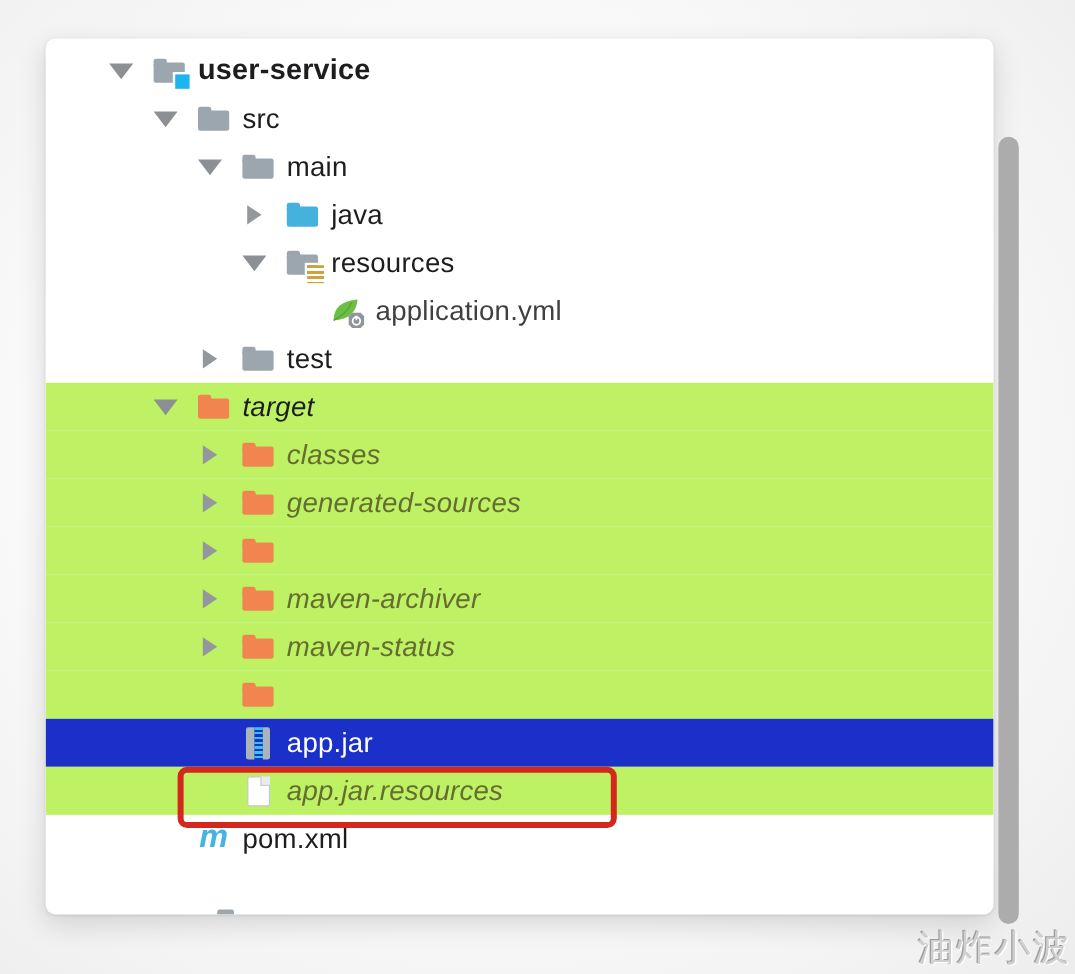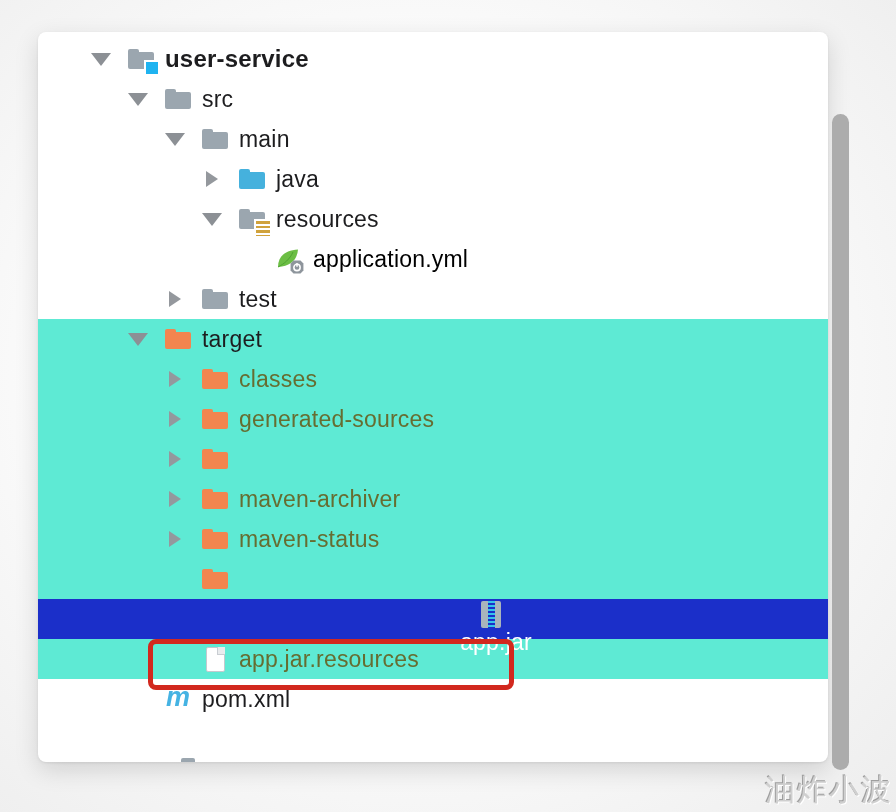--- a/index.html
+++ b/index.html
@@ -13,22 +13,22 @@
 
   
   .panel {
     position:absolute; left:38px; top:32px; width:790px; height:730px;
     background:#ffffff; border-radius:8px;
     box-shadow:0 8px 24px rgba(0,0,0,.14), 0 1px 3px rgba(0,0,0,.08);
     padding-top:7px; overflow:hidden;
   }
 
   .row { height:40px; display:flex; align-items:center; padding-left:calc(52px + var(--lvl)*37px); cursor:default; }
-  .row.yl { background:#5eead4; }
-  .row.sel { background:#1b2fc9;flex-direction:column; }
+  .row.yl { background:#bef264;font-style:italic; }
+  .row.sel { background:#1b2fc9; }
 
   .tri { width:38px; flex:none; display:flex; align-items:center; }
   .tri i { display:block; width:0; height:0; }
   .tri.exp i { margin-left:1px; border-left:10px solid transparent; border-right:10px solid transparent; border-top:13px solid #8c9095; }
   .tri.col i { margin-left:5px; border-top:8px solid transparent; border-bottom:8px solid transparent; border-left:12px solid #94989d; }
 
   .icon { width:26px; height:30px; flex:none; margin-right:11px; position:relative; display:flex; align-items:center; justify-content:center; }
 
   
   .folder { position:relative; width:26px; height:20px; --fc:#9ba6af; }
@@ -57,21 +57,21 @@
   
   .file { width:19px; height:25px; background:#ffffff; border:1px solid #c4c9ce; border-radius:2px; position:relative; }
   .file::before { content:""; position:absolute; top:-1px; right:-1px; width:7px; height:7px;
                   background:#e9ebed; border-left:1px solid #c9cdd2; border-bottom:1px solid #c9cdd2; }
 
   
   .mvn { font-size:27px; font-weight:700; font-style:italic; color:#45b3e3; line-height:1; transform:translateY(-2px); }
 
   .label { font-size:23px; color:#1d1d1f; letter-spacing:.2px; white-space:nowrap; }
   .label.b { font-weight:700; font-size:24px; }
-  .label.t-blue  { color:#000000; }
+  .label.t-blue  { color:#404040; }
   .label.t-olive { color:#666d31; }
   .row.sel .label { color:#ffffff; font-weight:500; }
 
   .partial-icon { position:absolute; left:143px; bottom:0; width:14px; height:4px; background:#9ba6af; border-radius:2px 2px 0 0; }
 
   
   .red-box { position:absolute; left:148px; top:639px; width:366px; height:51px;
              border:5px solid #d2281e; border-radius:8px; z-index:6; pointer-events:none; }
   .scrollbar { position:absolute; left:832px; top:114px; width:17px; height:656px;
                background:#acacac; border-radius:9px; z-index:4; }

